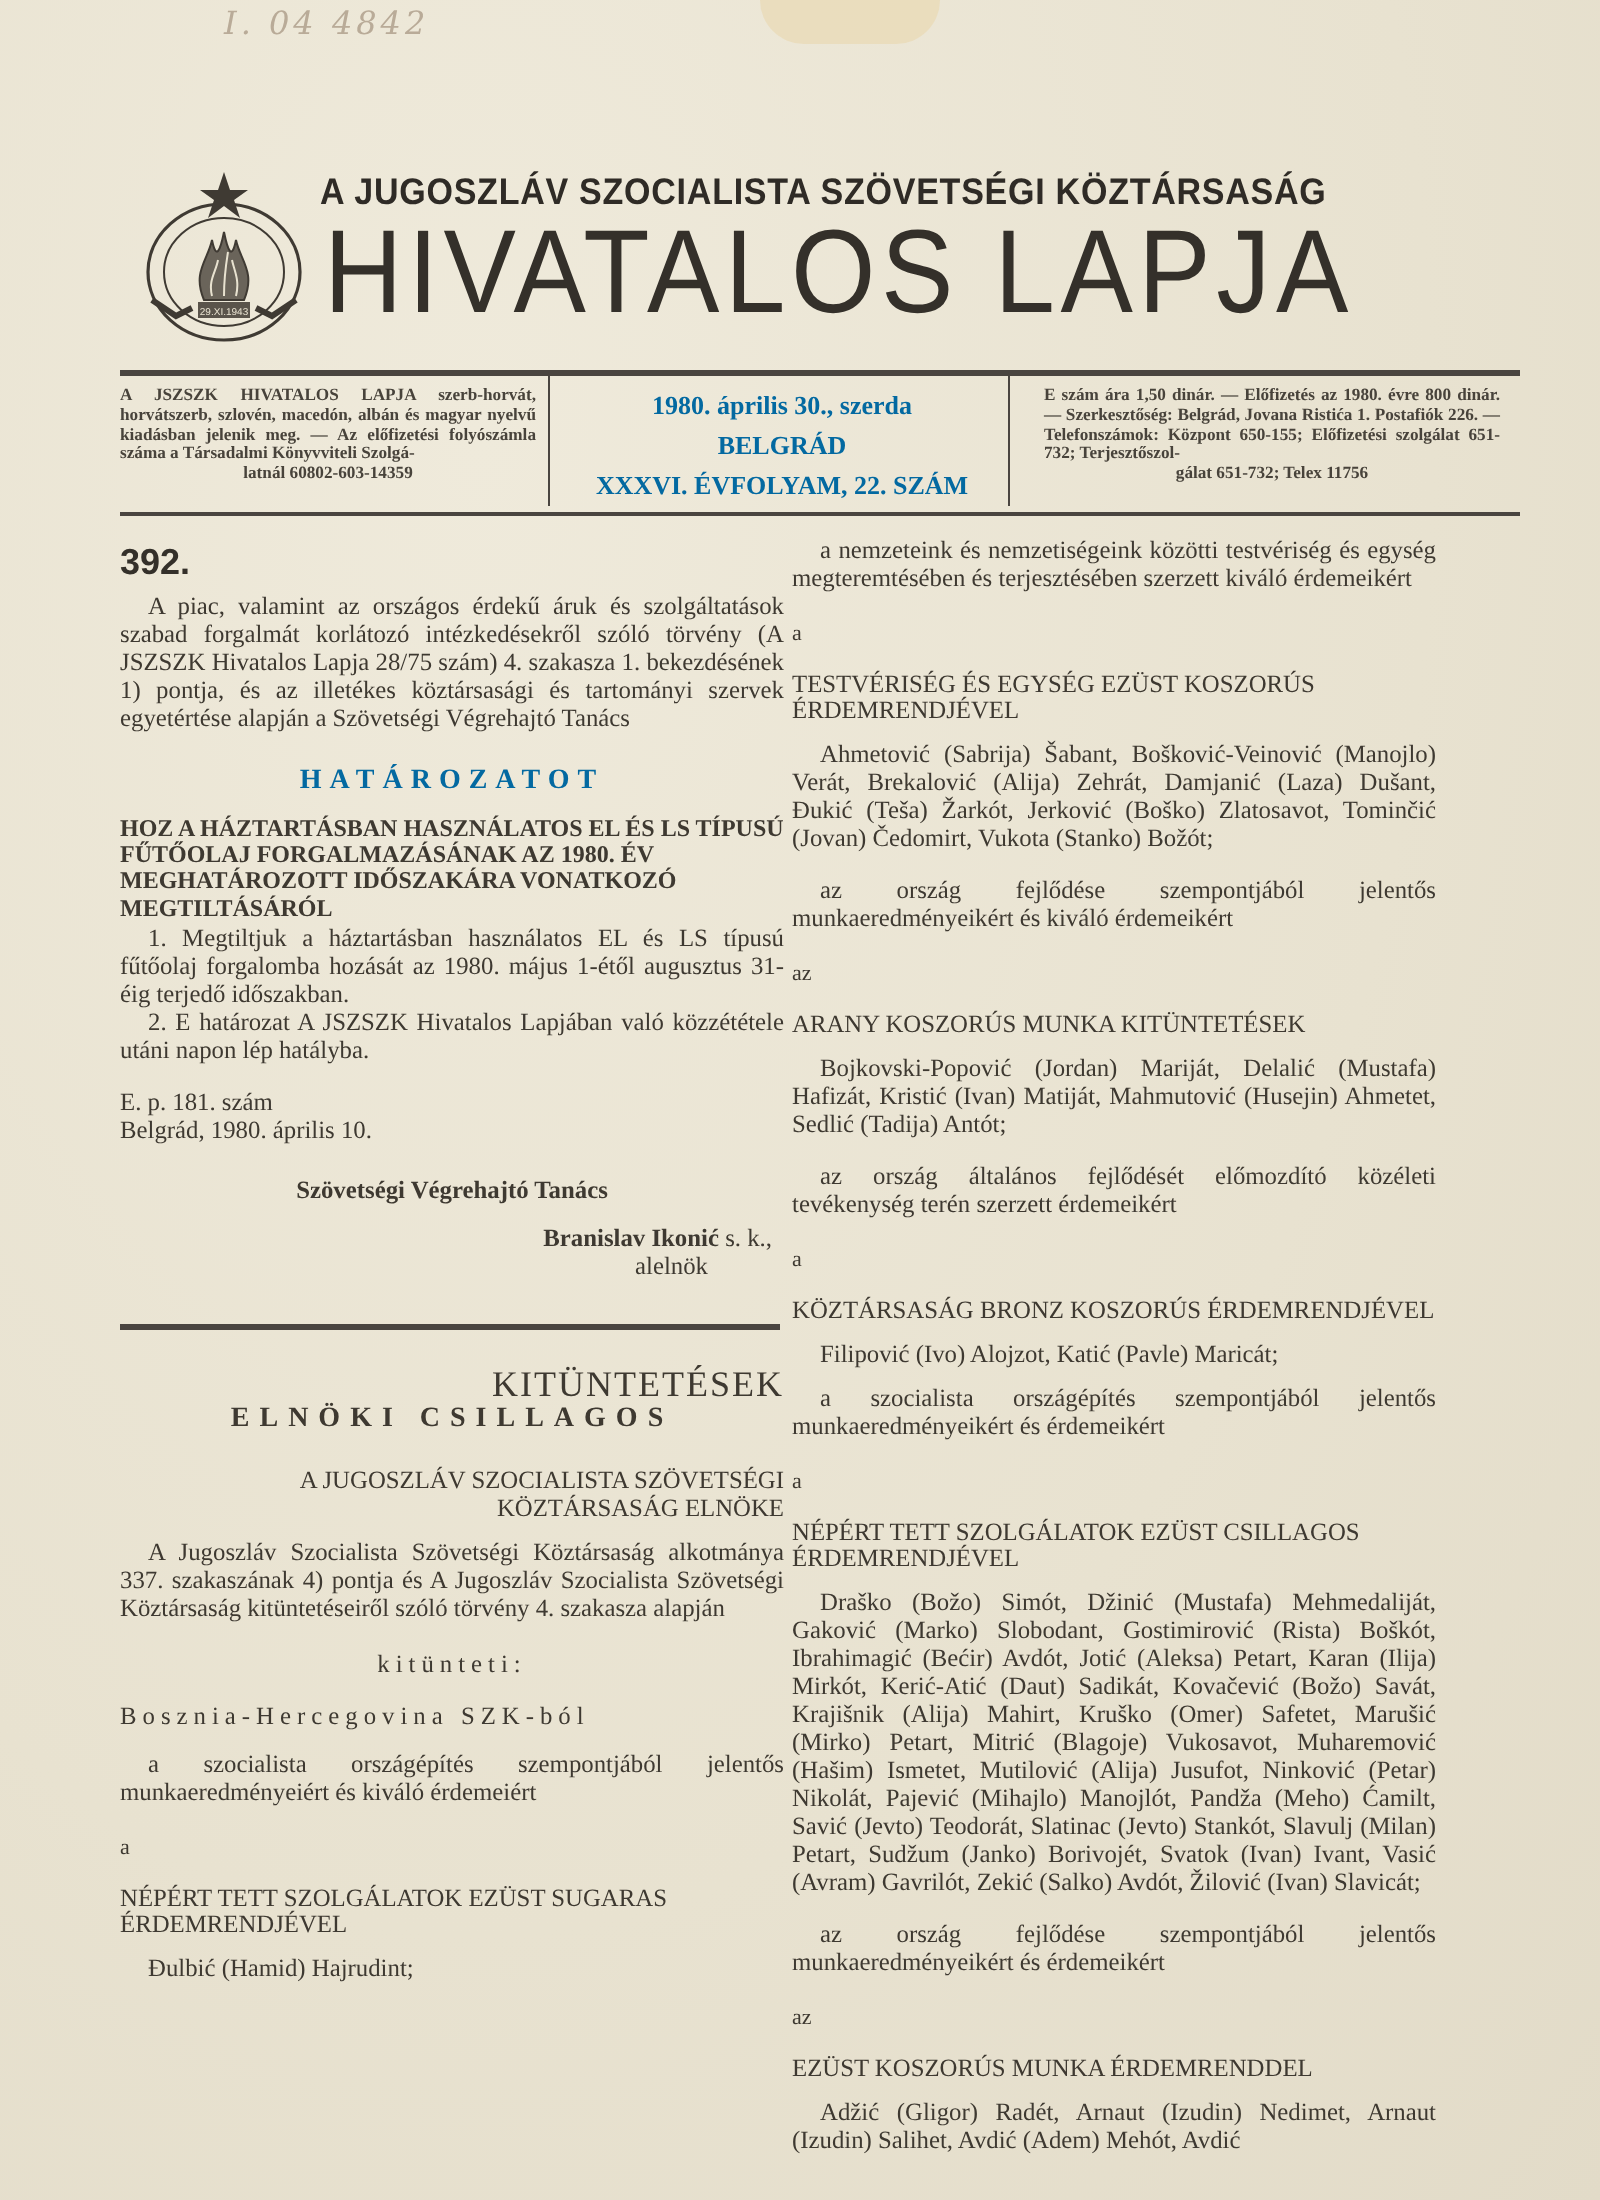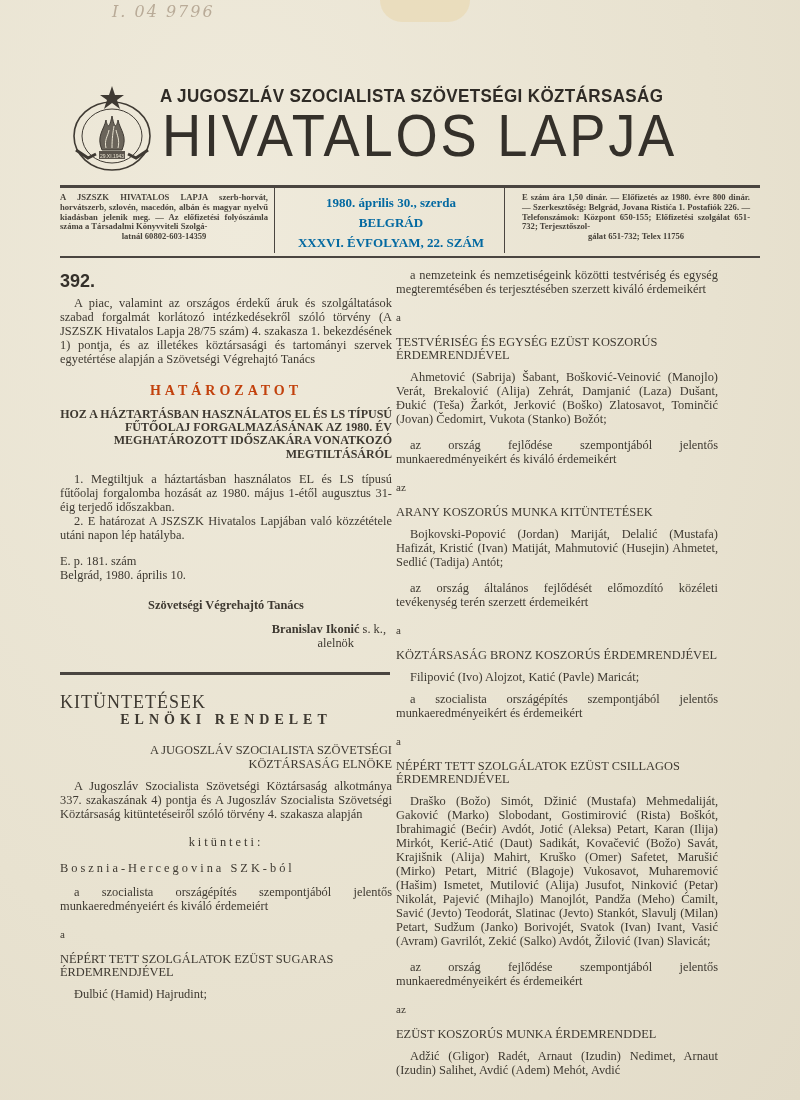--- a/index.html
+++ b/index.html
@@ -22,41 +22,41 @@
   .vsep { position:absolute; top:0; width:1px; height:66px; background:#4a4540; }
   .info-mid { position:absolute; left:222px; top:6px; width:218px; text-align:center; font-weight:bold; color:#0369a1; }
   .info-mid div { font-size:13px; line-height:20px; }
   .info-right { position:absolute; left:462px; top:6px; width:228px; font-size:8.6px; line-height:9.8px; text-align:justify; font-weight:bold; color:#48433b; }
   .info-right .last { text-align:center; display:block; }
   .col { position:absolute; font-size:12.4px; line-height:14px; color:#3e3931; }
   .col p { margin:0; text-align:justify; text-indent:14px; }
   .left-col { left:60px; top:268px; width:332px; }
   .right-col { left:396px; top:268px; width:322px; }
   .num { font-family:"Liberation Sans", sans-serif; font-weight:bold; font-size:18px; margin:6px 0 8px 0; color:#34302a; }
-  .hatar { text-align:center; font-weight:bold; font-size:14px; letter-spacing:4px; margin:18px 0 10px 0; color:#c2410c; }
-  .title-bold { text-align:right; font-weight:bold; font-size:12px; line-height:13.2px; margin-bottom:11px; }
+  .hatar { text-align:center; font-weight:bold; font-size:14px; letter-spacing:4px; margin:18px 0 10px 0; color:#0369a1; }
+  .title-bold { text-align:left; font-weight:bold; font-size:12px; line-height:13.2px; margin-bottom:1px; }
   .sig-place { margin-top:12px; }
   .sig-org { text-align:center; font-weight:bold; margin:16px 0 10px; }
   .sig-name { text-align:right; font-weight:bold; padding-right:6px; }
   .sig-role { text-align:right; padding-right:38px; }
   .divider { height:3px; background:#4a4540; margin:22px 2px 20px 0; }
-  .kit { text-align:left; font-size:18px; letter-spacing:1px; margin-bottom:4px; }
+  .kit { text-align:right; font-size:18px; letter-spacing:1px; margin-bottom:4px; }
   .elnoki { text-align:center; font-weight:bold; font-size:14px; letter-spacing:5px; margin-bottom:16px; }
   .caps-head { text-align:right; font-size:12.4px; line-height:14px; margin-bottom:8px; }
   .spaced { text-align:center; letter-spacing:3px; margin:14px 0 12px; }
   .bosznia { letter-spacing:3px; margin-bottom:10px; }
   .small-a { margin:14px 0 12px; font-size:11px; }
   .order { font-size:12.4px; line-height:13px; margin-bottom:8px; }
   .gap { height:12px; }
 </style>
 </head>
 <body>
 
 <div class="stain"></div>
-<div class="handwriting">I. 04 9796</div>
+<div class="handwriting">I. 04 4842</div>
 
 <header class="masthead">
   <svg class="emblem" viewBox="0 0 92 100">
     <g fill="none" stroke="#3f3a33" stroke-width="1.6">
       <ellipse cx="46" cy="56" rx="38" ry="34"></ellipse>
       <ellipse cx="46" cy="56" rx="30" ry="27" stroke-width="1"></ellipse>
     </g>
     <polygon points="46,6 49,15 58,15 51,20 54,29 46,23 38,29 41,20 34,15 43,15" fill="#3f3a33"></polygon>
     <path d="M36 70 C30 56 38 50 40 40 C42 50 44 46 46 36 C48 46 50 50 52 40 C54 50 62 56 56 70 Z" fill="#6a645a" stroke="#3f3a33" stroke-width="1"></path>
     <path d="M40 68 C38 60 42 56 43 50 M46 68 C46 58 47 52 48 46 M52 68 C54 60 51 55 50 50" stroke="#e8e2d0" stroke-width="1" fill="none"></path>
@@ -100,21 +100,21 @@
   <div class="sig-place">E. p. 181. szám</div>
   <div>Belgrád, 1980. április 10.</div>
   <div class="sig-org">Szövetségi Végrehajtó Tanács</div>
   <div class="sig-name">
     <span>Branislav Ikonić</span>
     <span style="font-weight:normal">s. k.,</span>
   </div>
   <div class="sig-role">alelnök</div>
   <div class="divider"></div>
   <div class="kit">KITÜNTETÉSEK</div>
-  <div class="elnoki">ELNÖKI RENDELET</div>
+  <div class="elnoki">ELNÖKI CSILLAGOS</div>
   <div class="caps-head">A JUGOSZLÁV SZOCIALISTA SZÖVETSÉGI KÖZTÁRSASÁG ELNÖKE</div>
   <p>A Jugoszláv Szocialista Szövetségi Köztársaság alkotmánya 337. szakaszának 4) pontja és A Jugoszláv Szocialista Szövetségi Köztársaság kitüntetéseiről szóló törvény 4. szakasza alapján</p>
   <div class="spaced">kitünteti:</div>
   <div class="bosznia">Bosznia-Hercegovina SZK-ból</div>
   <p>a szocialista országépítés szempontjából jelentős munkaeredményeiért és kiváló érdemeiért</p>
   <div class="small-a">a</div>
   <div class="order">NÉPÉRT TETT SZOLGÁLATOK EZÜST SUGARAS ÉRDEMRENDJÉVEL</div>
   <p>Đulbić (Hamid) Hajrudint;</p>
 </article>
 

